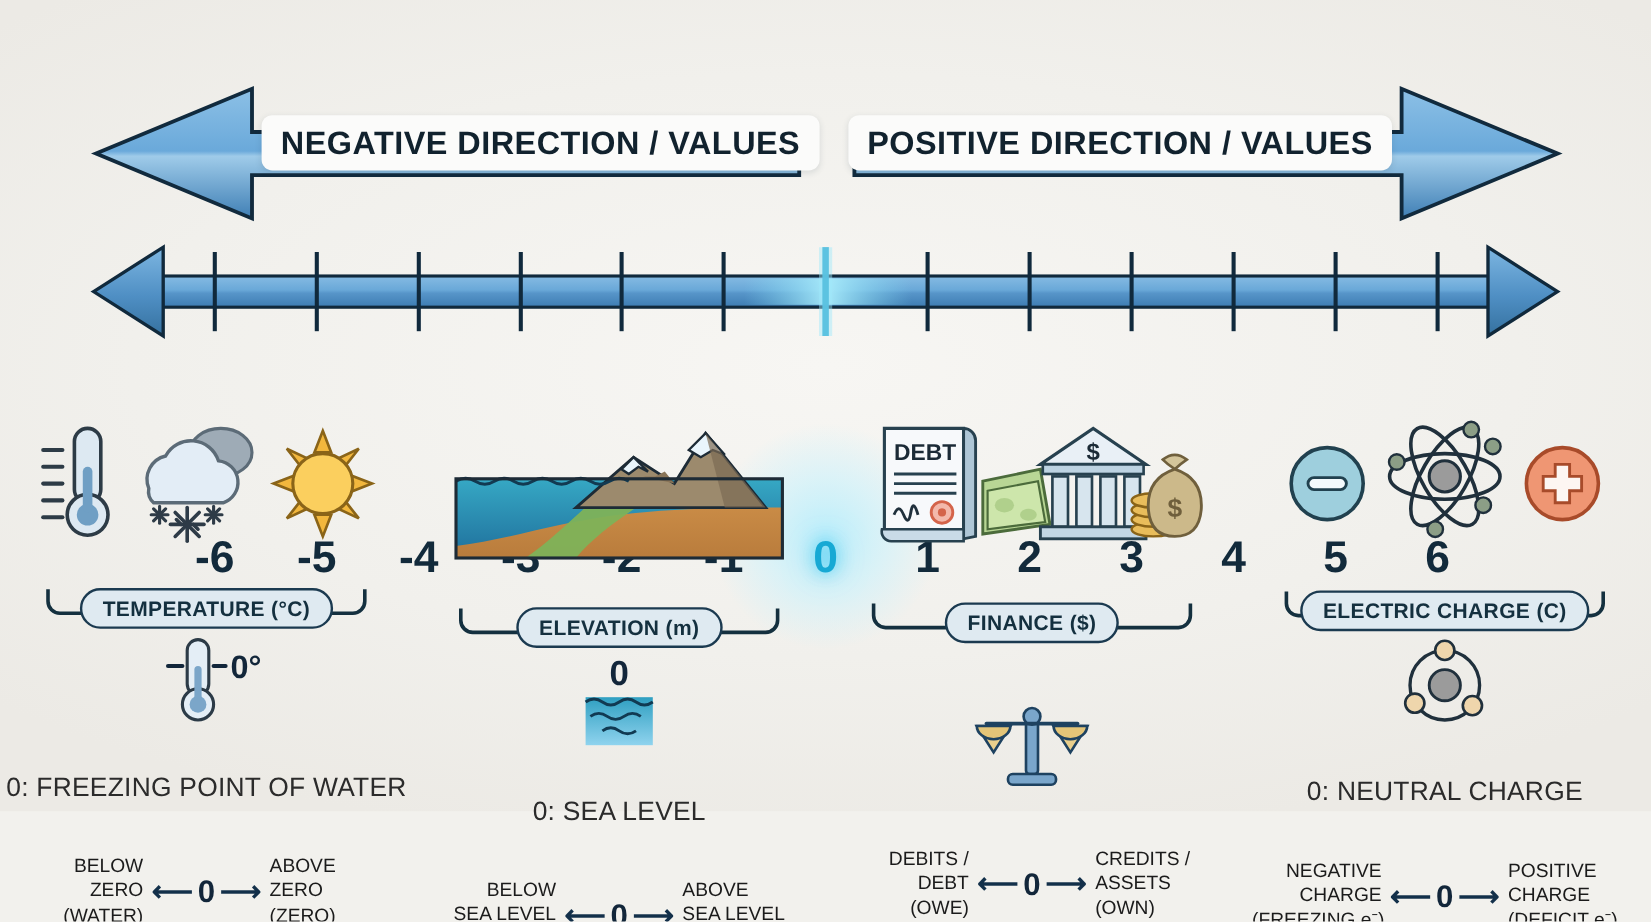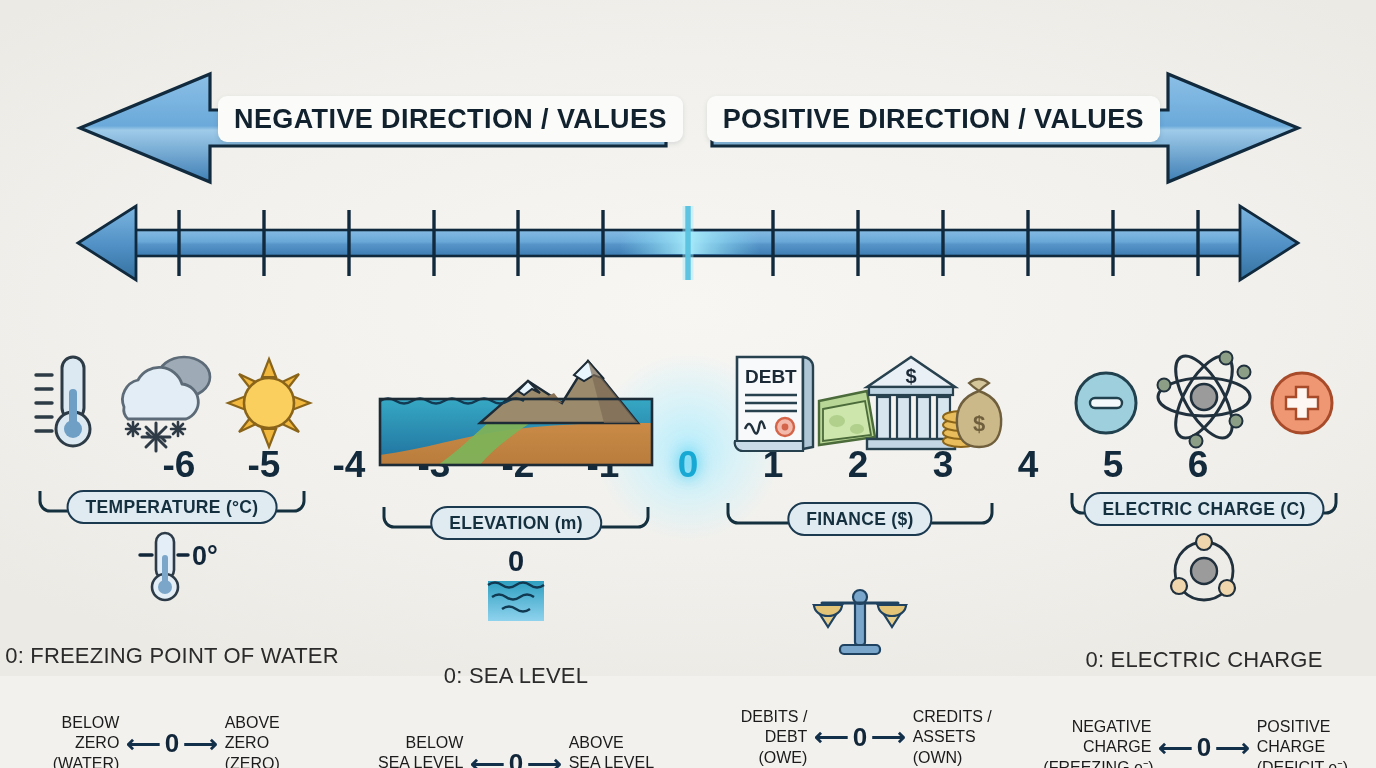--- a/index.html
+++ b/index.html
@@ -543,21 +543,21 @@
           <circle cx="47" cy="40" r="29" fill="none" stroke="#20303c" stroke-width="2.8"></circle>
           <circle cx="47" cy="40" r="13" fill="#9b9b9b" stroke="#20303c" stroke-width="2.4"></circle>
           <g fill="#efd6ac" stroke="#20303c" stroke-width="2.2">
             <circle cx="47" cy="11" r="8"></circle>
             <circle cx="22" cy="55" r="8"></circle>
             <circle cx="70" cy="57" r="8"></circle>
           </g>
         </svg>
       </div>
 
-      <div class="zero-caption">0: ELECTRIC CHARGE</div>
+      <div class="zero-caption">0: NEUTRAL CHARGE</div>
 
       <div class="dir-row">
         <div class="dir-side dir-left">
           <span class="ln">NEGATIVE</span>
           <span class="ln">CHARGE</span>
           <span class="ln">(FREEZING e⁻)</span>
         </div>
         <div class="dir-core">
           <span class="arw">⟵</span>
           <span class="zed">0</span>

